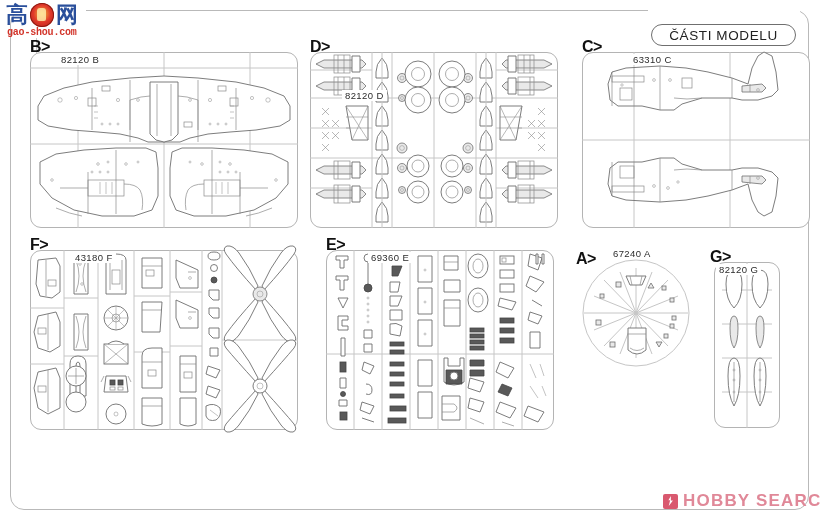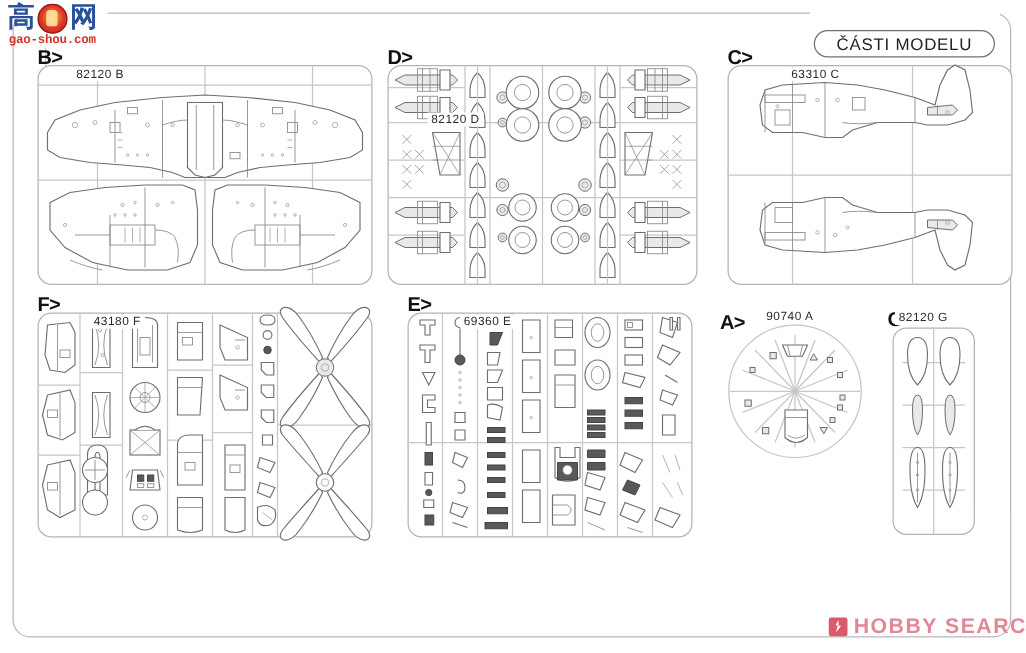--- a/index.html
+++ b/index.html
@@ -939,21 +939,21 @@
 
     <g>
       <path class="part" d="M210 18 L212 18 L212 28 L210 28 Z"></path>
       <path class="part" d="M216 18 L218 18 L218 28 L216 28 Z"></path>
     </g>
   </svg>
 </div>
 
 <div class="sprue-block" style="left:576px; top:248px;">
   <span class="sprue-letter" style="left:0px; top:2px;">A&gt;</span>
-  <span class="sprue-code" style="left:34px; top:0px;">90740 A</span>
+  <span class="sprue-code" style="left:34px; top:0px;">67240 A</span>
   <svg class="sprue-svg" style="left:4px; top:10px;" width="112" height="110" viewBox="0 0 112 110">
     <circle class="rail" cx="56" cy="55" r="53"></circle>
 
     <g class="rail">
       <line x1="56" y1="55" x2="56" y2="10"></line>
       <line x1="56" y1="55" x2="56" y2="100"></line>
       <line x1="56" y1="55" x2="4" y2="55"></line>
       <line x1="56" y1="55" x2="108" y2="55"></line>
       <line x1="56" y1="55" x2="24" y2="22"></line>
       <line x1="56" y1="55" x2="88" y2="22"></line>
@@ -988,21 +988,21 @@
     <path class="partl" d="M62 18 L60 27"></path>
 
     <path class="part" d="M48 70 L66 70 L66 92 Q57 100 48 92 Z"></path>
     <path class="partl" d="M48 76 L66 76"></path>
     <path class="partl" d="M50 90 Q57 95 64 90"></path>
   </svg>
 </div>
 
 <div class="sprue-block" style="left:710px; top:248px;">
   <span class="sprue-letter" style="left:0px; top:0px;">G&gt;</span>
-  <span class="sprue-code" style="left:6px; top:1px;text-align:right;">82120 G</span>
+  <span class="sprue-code" style="left:6px; top:16px;text-align:right;">82120 G</span>
   <div class="sprue-outline" style="left:4px; top:14px; width:66px; height:166px;"></div>
   <svg class="sprue-svg" style="left:4px; top:14px;" width="66" height="166" viewBox="0 0 66 166">
     <g class="rail">
       <line x1="33" y1="0" x2="33" y2="166"></line>
       <line x1="8" y1="28" x2="58" y2="28"></line>
       <line x1="8" y1="62" x2="58" y2="62"></line>
       <line x1="8" y1="96" x2="58" y2="96"></line>
       <line x1="8" y1="130" x2="58" y2="130"></line>
     </g>
 

